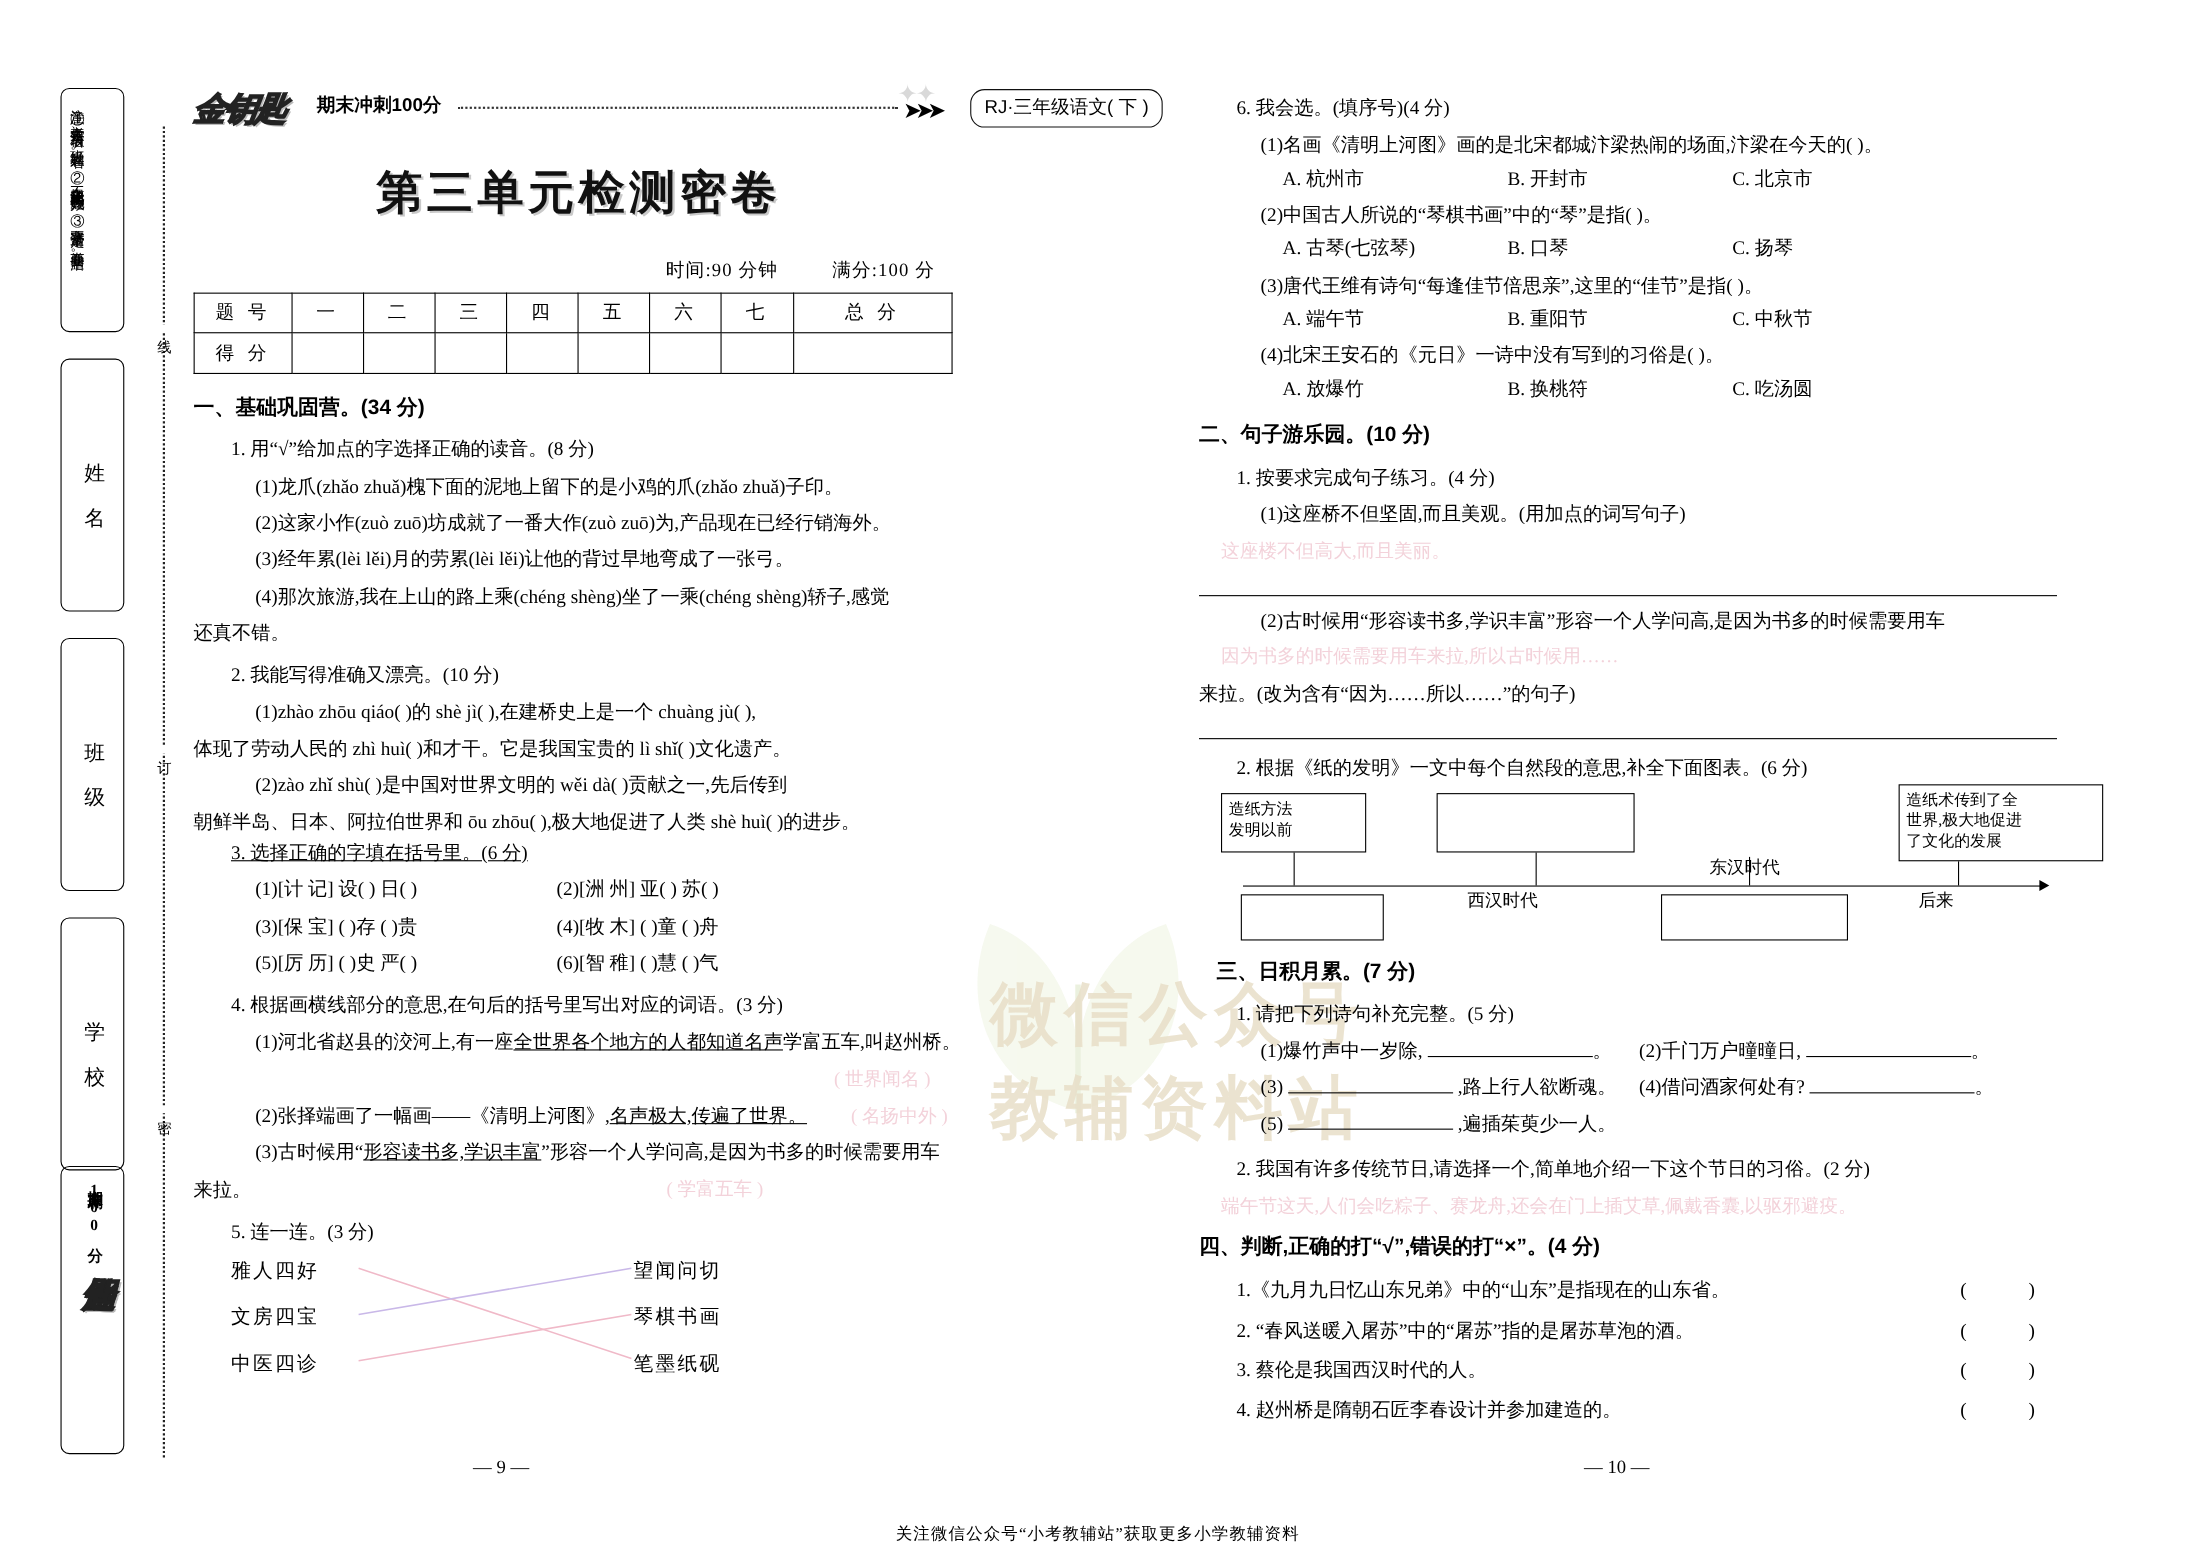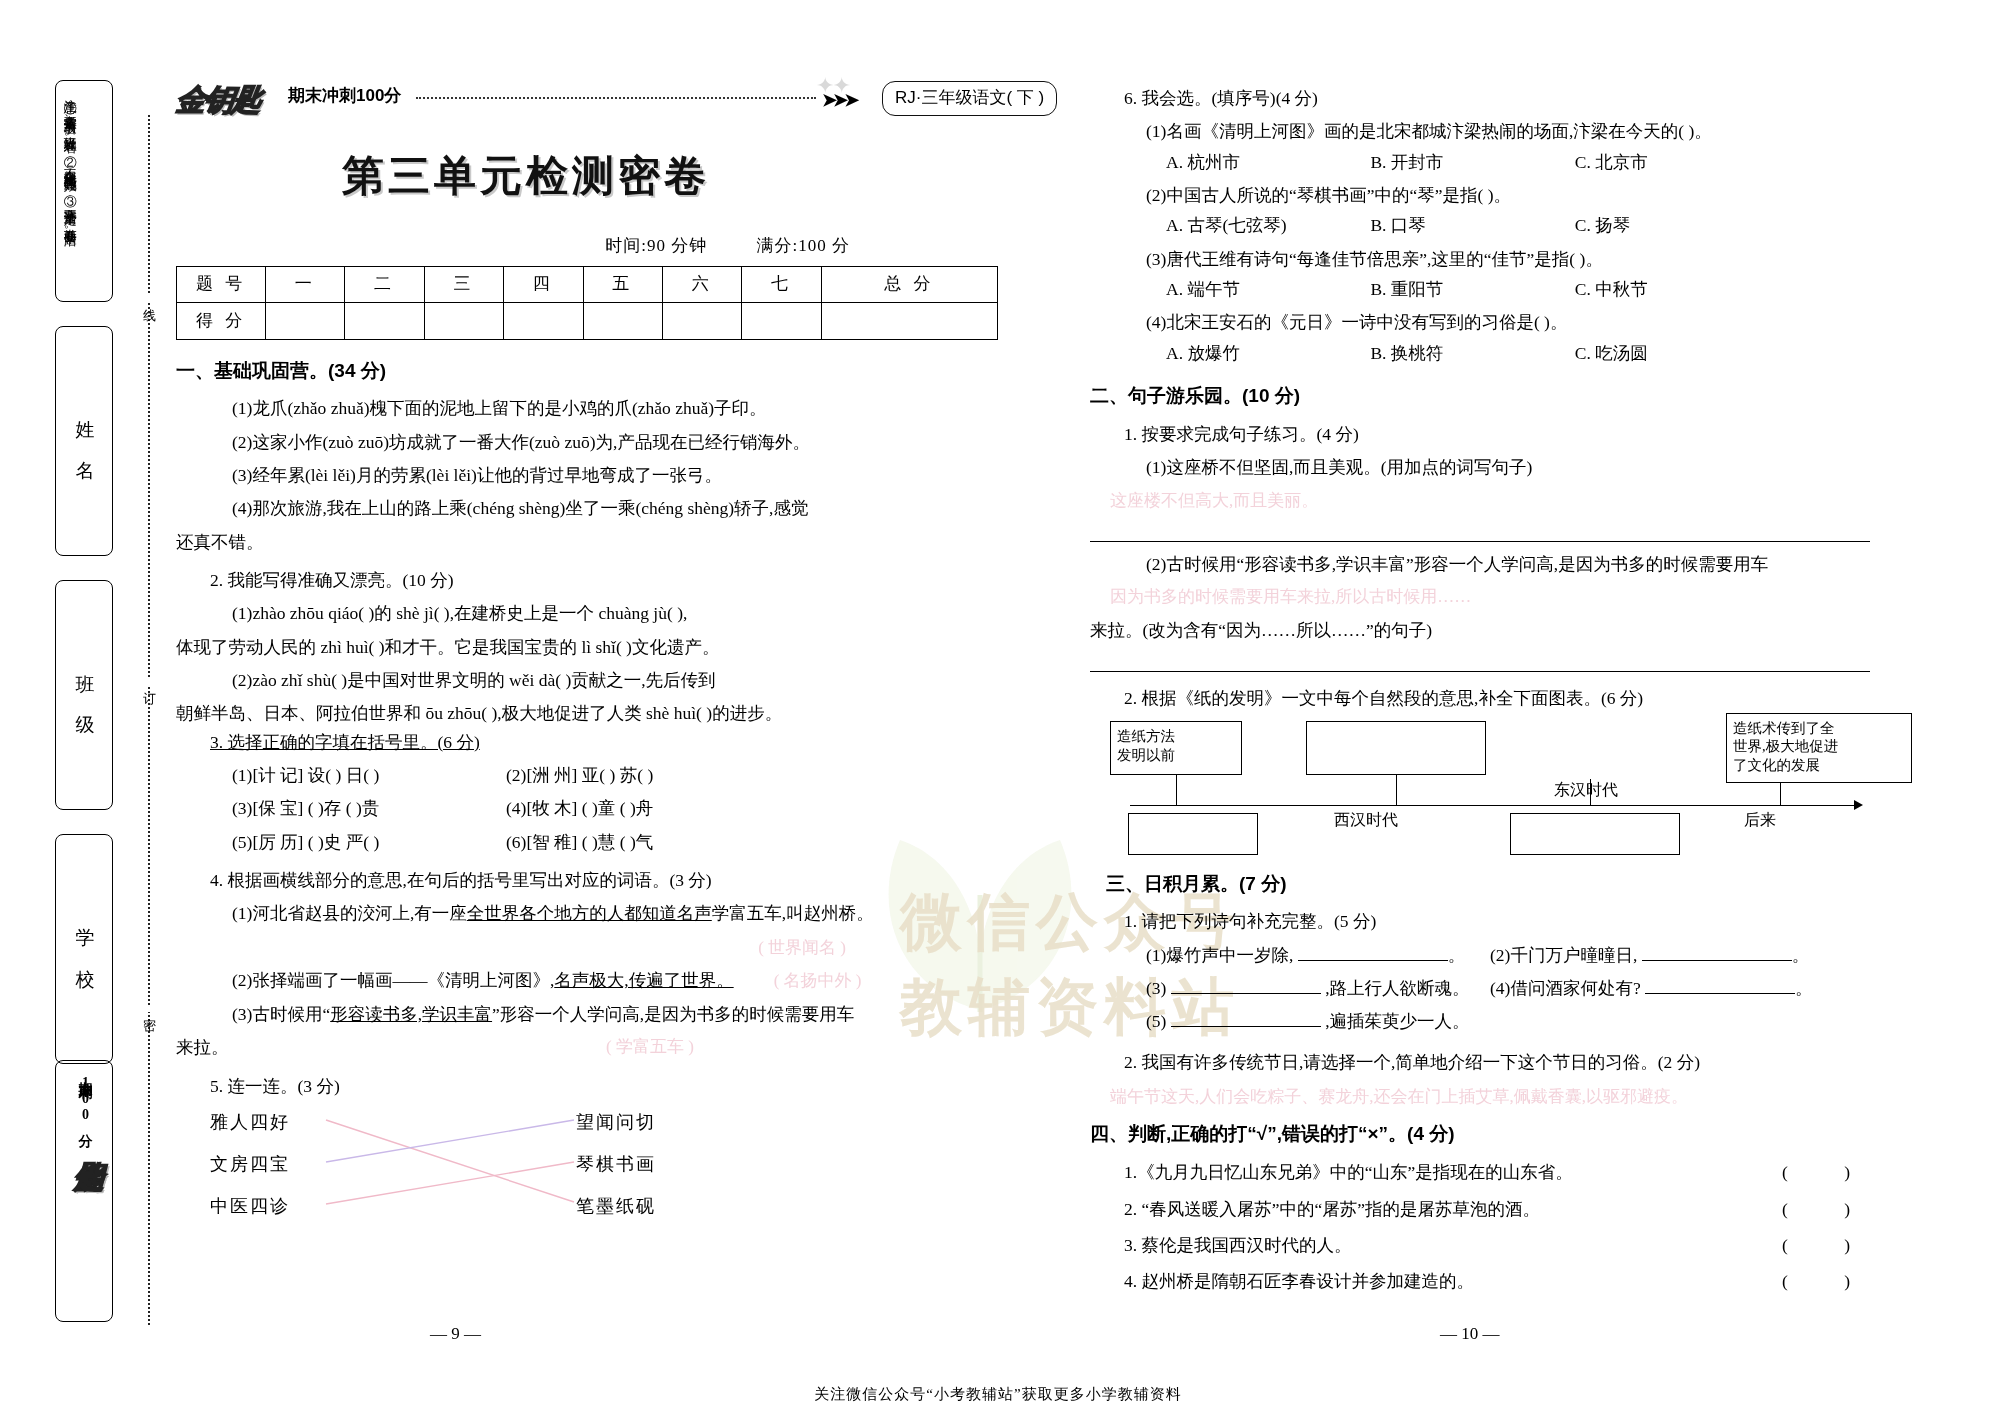--- a/index.html
+++ b/index.html
@@ -34,21 +34,21 @@
   .stars{position:absolute;left:640px;top:-12px;color:#d9d9d9;font-size:22px;letter-spacing:-2px;}
   .rjbox{position:absolute;left:706px;top:1px;border:1.6px solid #111;border-radius:13px;padding:2px 12px 3px;font-family:"Liberation Sans",sans-serif;font-size:17px;white-space:nowrap;}
 
   
   .bigtitle{text-align:center;font-size:42px;font-weight:bold;letter-spacing:4px;margin:26px 0 0 0;
             color:#111;text-shadow:2px 2px 0 #c9c9c9;font-family:"Liberation Serif",serif;}
   .timeline{text-align:right;font-size:17px;margin:22px 26px 6px 0;letter-spacing:1px;}
   .timeline span{margin-left:44px;}
 
   
-  table.score{border-collapse:collapse;width:822px;margin:4px 0 0 0;}
+  table.score{border-collapse:collapse;width:690px;margin:4px 0 0 0;}
   table.score td{border:1px solid #000;height:33px;text-align:center;font-size:17px;letter-spacing:4px;}
   table.score td.hd{width:86px;}
   table.score tr.r2 td{height:34px;}
 
   
   .sect{font-weight:bold;font-size:19px;margin:16px 0 8px 0;letter-spacing:0px;font-family:"Liberation Sans",sans-serif;}
   .q{margin:5px 0 0 0;}
   .ind1{padding-left:34px;}
   .ind2{padding-left:56px;}
   .noind{padding-left:0;}
@@ -172,20 +172,21 @@
         <td></td>
         <td></td>
         <td></td>
         <td></td>
       </tr>
     </tbody>
       </table>
 
     <div class="sect">一、基础巩固营。(34 分)</div>
 
+    <div class="q ind1">1. 用“√”给加点的字选择正确的读音。(8 分)</div>
     <div class="q ind2">(1)龙爪(zhǎo zhuǎ)槐下面的泥地上留下的是小鸡的爪(zhǎo zhuǎ)子印。</div>
     <div class="q ind2">(2)这家小作(zuò zuō)坊成就了一番大作(zuò zuō)为,产品现在已经行销海外。</div>
     <div class="q ind2">(3)经年累(lèi lěi)月的劳累(lèi lěi)让他的背过早地弯成了一张弓。</div>
     <div class="q ind2">(4)那次旅游,我在上山的路上乘(chéng shèng)坐了一乘(chéng shèng)轿子,感觉</div>
     <div class="q noind">还真不错。</div>
 
     <div class="q ind1" style="margin-top:10px;">2. 我能写得准确又漂亮。(10 分)</div>
     <div class="q ind2">(1)zhào zhōu qiáo(        )的 shè  jì(      ),在建桥史上是一个 chuàng jù(      ),</div>
     <div class="q noind">体现了劳动人民的 zhì   huì(      )和才干。它是我国宝贵的 lì  shǐ(      )文化遗产。</div>
     <div class="q ind2">(2)zào  zhǐ  shù(       )是中国对世界文明的 wěi  dà(      )贡献之一,先后传到</div>

